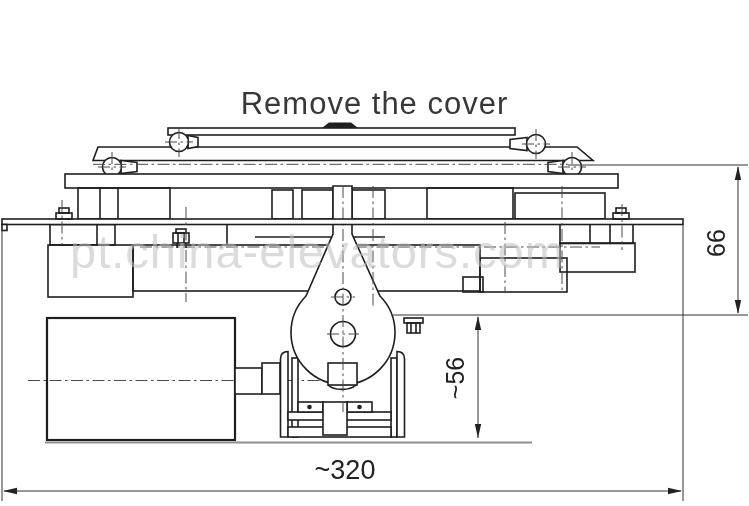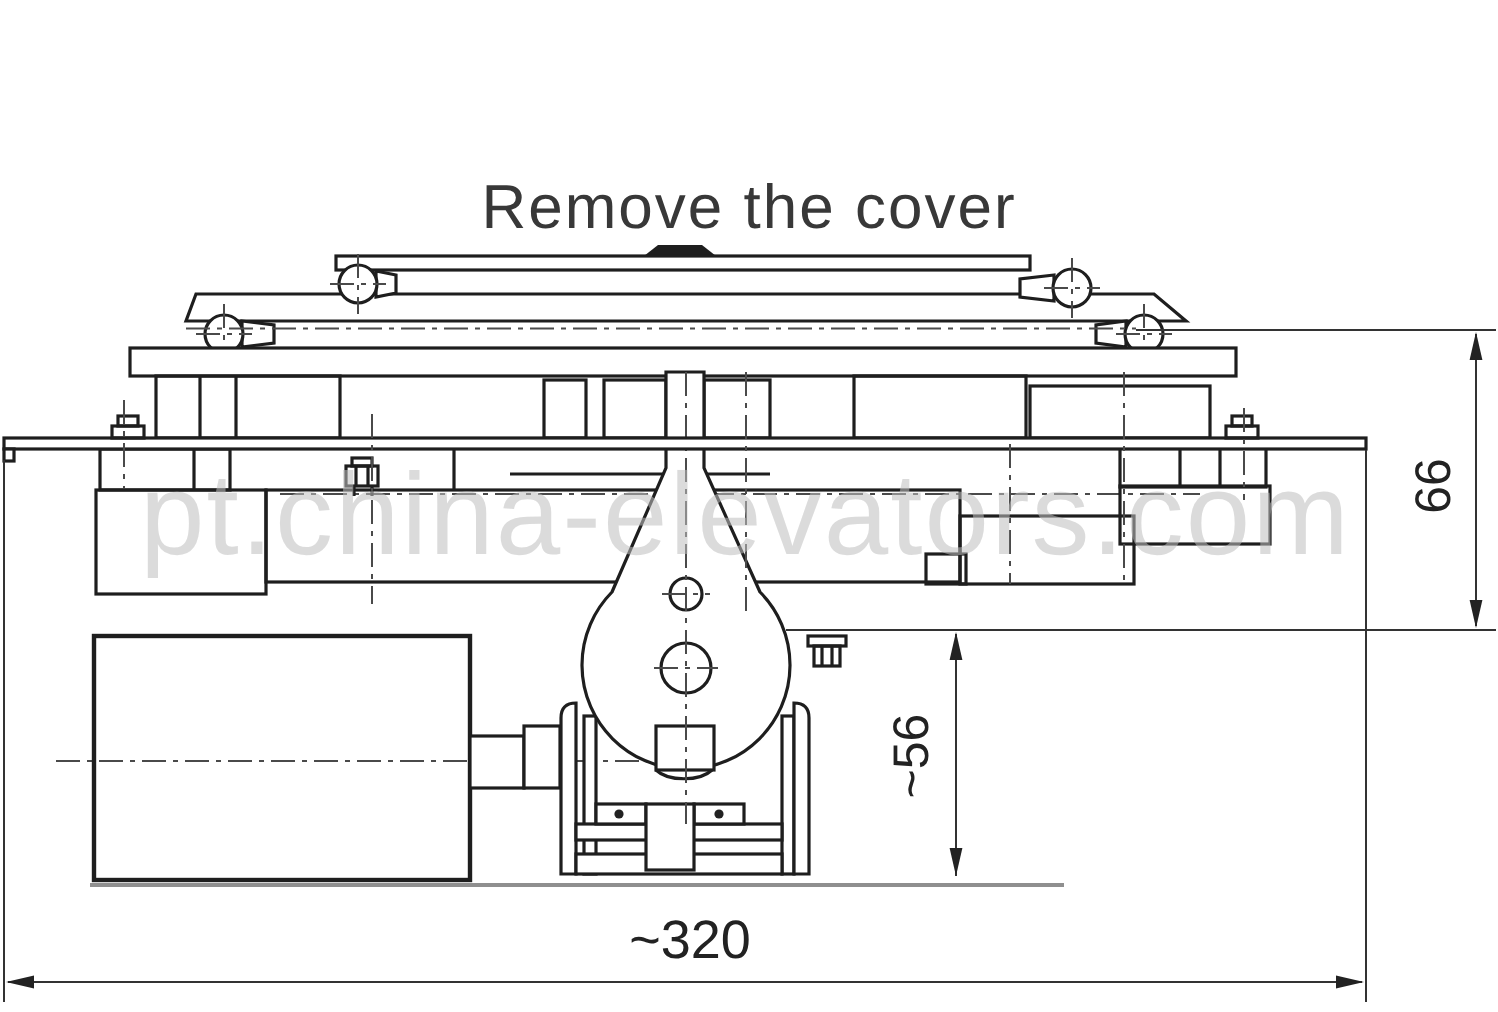--- a/index.html
+++ b/index.html
@@ -6,21 +6,21 @@
   #stage{
     position:relative;width:749px;height:506px;background:#ffffff;
     font-family:"Liberation Sans",sans-serif;overflow:hidden;
   }
   #title{
     position:absolute;top:42px;left:0;width:749px;text-align:center;
     font-size:31px;font-weight:400;letter-spacing:1px;color:#383838;margin-top:44px;
   }
   #watermark{
     position:absolute;top:224px;left:70px;white-space:nowrap;
-    font-size:58px;color:#bfbfbf;opacity:0.55;letter-spacing:1px;
+    font-size:47px;color:#bfbfbf;opacity:0.55;letter-spacing:1px;
     z-index:3;pointer-events:none;
   }
   svg{position:absolute;top:0;left:0;z-index:1;}
   .ln{stroke:#1e1e1e;stroke-width:1.6;fill:none;}
   .fillw{fill:#ffffff;}
   .dash{stroke:#4a4a4a;stroke-width:1;fill:none;stroke-dasharray:12 3.5 2.5 3.5;}
   .dim{stroke:#333333;stroke-width:1;fill:none;}
   .arrow{fill:#222222;stroke:none;}
   .dimtext{fill:#222222;font-family:"Liberation Sans",sans-serif;}
   .heavy{stroke:#1e1e1e;stroke-width:2.2;fill:none;}

